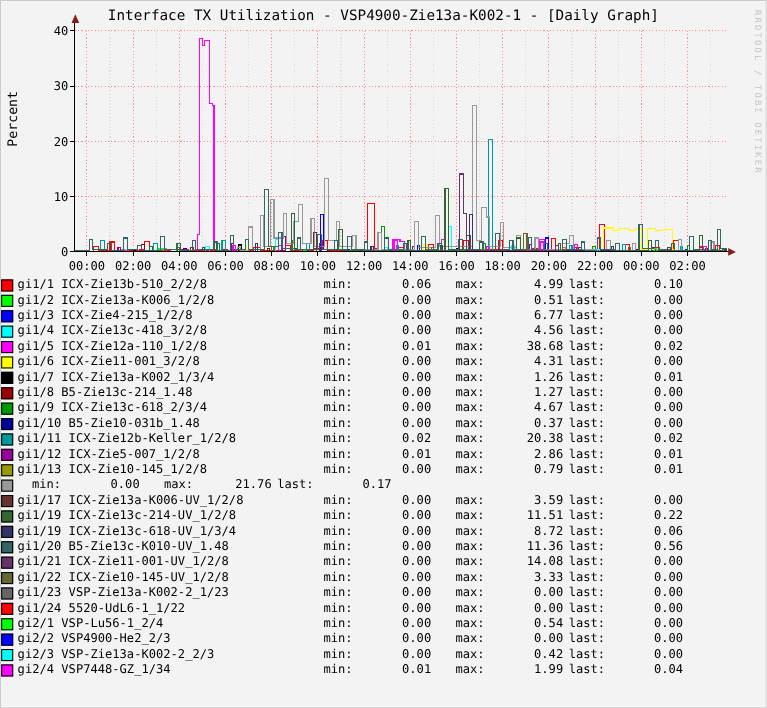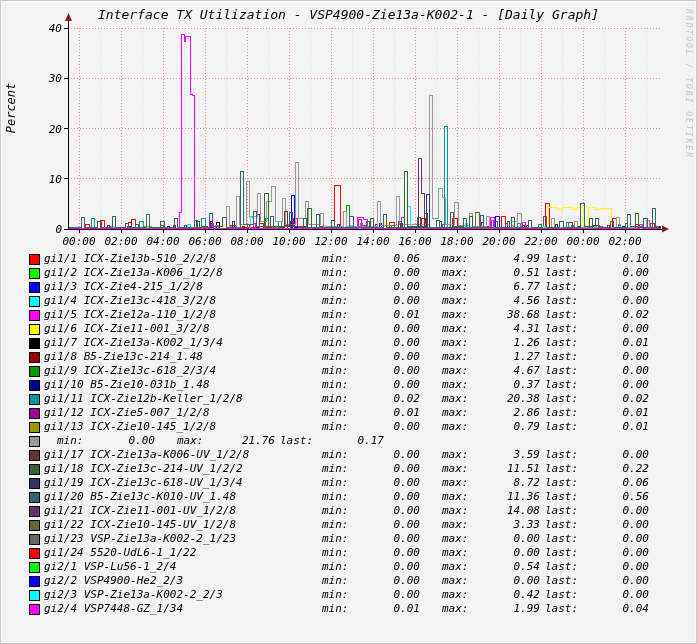--- a/index.html
+++ b/index.html
@@ -3,38 +3,37 @@
 <meta charset="utf-8">
 <style>
   html,body{margin:0;padding:0;background:#fff;}
   .frame{
     position:relative;width:697px;height:644px;box-sizing:border-box;
     background:#f3f3f3;border:1px solid #c9c9c9;
     box-shadow: inset 0 0 0 1px #fafafa;
     overflow:hidden;
     font-family:"DejaVu Sans Mono","Liberation Mono",monospace;
     color:#000;
-    font-style:italic;
   }
   .title{
     position:absolute;top:6px;left:0;right:0;text-align:center;
     font-size:13px;letter-spacing:0;white-space:pre;
   }
   .ylab{
     position:absolute;top:100px;left:-40px;width:100px;height:14px;
     text-align:center;font-size:12px;transform:rotate(-90deg);
   }
   .watermark{
     position:absolute;top:8px;right:3px;
     writing-mode:vertical-rl;font-size:8px;letter-spacing:2px;color:#c5c5c5;
     white-space:pre;
   }
   svg#chart{position:absolute;top:0;left:0;}
   .legend{position:absolute;top:251px;left:0;right:0;}
-  .lrow{display:flex;align-items:center;height:14px;padding-left:28px;font-size:11px;line-height:14px;}
+  .lrow{display:flex;align-items:center;height:14px;padding-left:0;font-size:11px;line-height:14px;}
   .sw{width:9px;height:9px;border:1px solid #000;margin-right:4px;flex:none;}
   .nm{width:265px;flex:none;white-space:pre;overflow:hidden;}
   .cmin{width:40px;margin-left:13px;flex:none;}
   .cmax{width:40px;margin-left:22px;flex:none;}
   .clast{width:46px;margin-left:5px;flex:none;}
   .cv{width:58px;flex:none;text-align:right;white-space:pre;}
   .footer{
     position:absolute;top:657px;left:0;right:49px;text-align:right;font-size:11px;white-space:pre;
   }
 </style>
@@ -307,21 +306,21 @@
     <span class="cmin">min:</span>
     <span class="cv">0.00</span>
     <span class="cmax">max:</span>
     <span class="cv">3.59</span>
     <span class="clast">last:</span>
     <span class="cv">0.00</span>
   </div>
 
   <div class="lrow">
     <span class="sw" style="background: rgb(51, 102, 51);"></span>
-    <span class="nm">gi1/18 ICX-Zie13c-214-UV_1/2/2</span>
+    <span class="nm">gi1/19 ICX-Zie13c-214-UV_1/2/8</span>
     <span class="cmin">min:</span>
     <span class="cv">0.00</span>
     <span class="cmax">max:</span>
     <span class="cv">11.51</span>
     <span class="clast">last:</span>
     <span class="cv">0.22</span>
   </div>
 
   <div class="lrow">
     <span class="sw" style="background: rgb(51, 51, 102);"></span>

